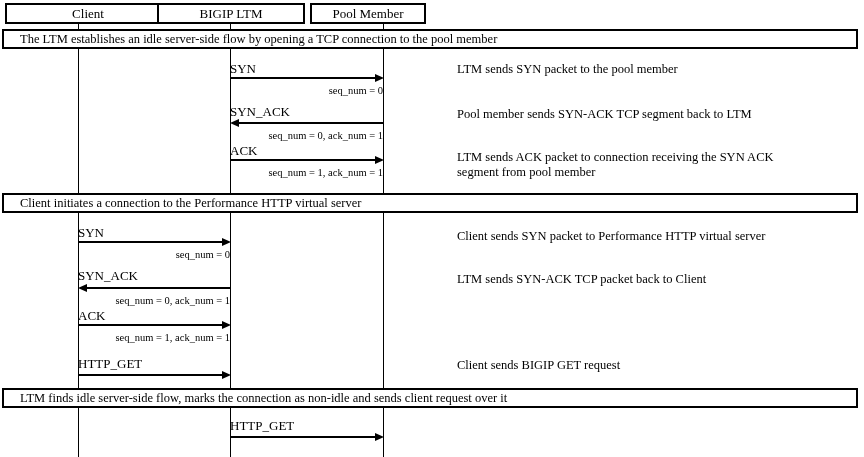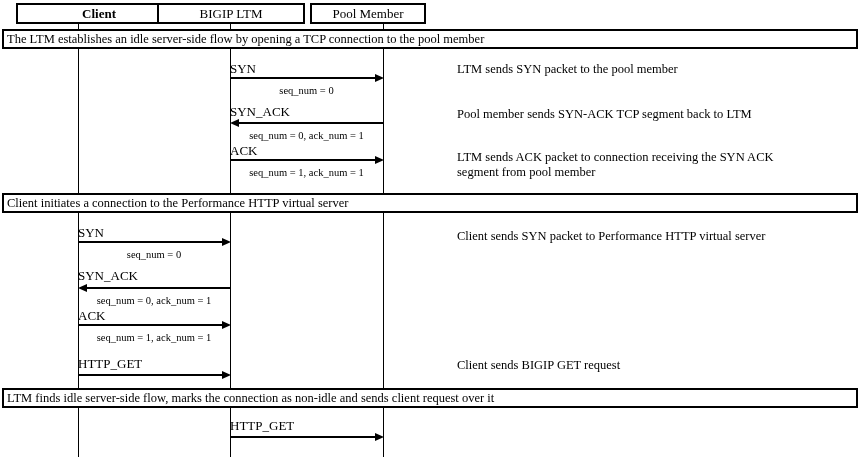--- a/index.html
+++ b/index.html
@@ -48,21 +48,21 @@
     left: 2px;
     width: 856px;
     height: 20px;
     border: 2px solid #000000;
     background: #ffffff;
     box-sizing: border-box;
     display: flex;
     align-items: center;
     font-size: 12.5px;
     line-height: 1;
-    padding-left: 3px;
+    padding-left: 16px;
     white-space: nowrap;
   }
 
   
   .msg-line {
     position: absolute;
     height: 2px;
     background: #000000;
   }
   .arrowhead {
@@ -82,21 +82,21 @@
     position: absolute;
     font-size: 13px;
     line-height: 1;
     text-align: left;
     white-space: nowrap;
   }
   .msg-note {
     position: absolute;
     font-size: 10.5px;
     line-height: 1;
-    text-align: center;
+    text-align: right;
     white-space: nowrap;
   }
 
   
   .description {
     position: absolute;
     left: 457px;
     width: 402px;
     font-size: 12.5px;
     line-height: 1.18;
@@ -104,21 +104,21 @@
 </style>
 </head>
 <body>
 
 <div id="canvas">
 
   <div class="lifeline" style="left:78px;"></div>
   <div class="lifeline" style="left:230px;"></div>
   <div class="lifeline" style="left:383px;"></div>
 
-  <div class="participant" style="left:16px; width:166px;font-weight:bold;">
+  <div class="participant" style="left:5px; width:166px;">
     <span>Client</span>
   </div>
   <div class="participant" style="left:157px; width:148px;text-align:right;">
     <span>BIGIP LTM</span>
   </div>
   <div class="participant" style="left:310px; width:116px;">
     <span>Pool Member</span>
   </div>
 
   <div class="section-bar" style="top:29px;">
@@ -196,20 +196,23 @@
 
   <div class="msg-label" style="left:78px; width:152px; top:357px;">
     <span>HTTP_GET</span>
   </div>
   <div class="msg-line" style="left:78px; width:147px; top:374px;"></div>
   <div class="arrowhead right" style="left:222px; top:370.5px;"></div>
 
   <div class="description" style="top:229px;">
     <div>Client sends SYN packet to Performance HTTP virtual server</div>
   </div>
+  <div class="description" style="top:272px;">
+    <div>LTM sends SYN-ACK TCP packet back to Client</div>
+  </div>
   <div class="description" style="top:358px;">
     <div>Client sends BIGIP GET request</div>
   </div>
 
   <div class="section-bar" style="top:388px;">
     <span>LTM finds idle server-side flow, marks the connection as non-idle and sends client request over it</span>
   </div>
 
   <div class="msg-label" style="left:230px; width:153px; top:419px;">
     <span>HTTP_GET</span>

